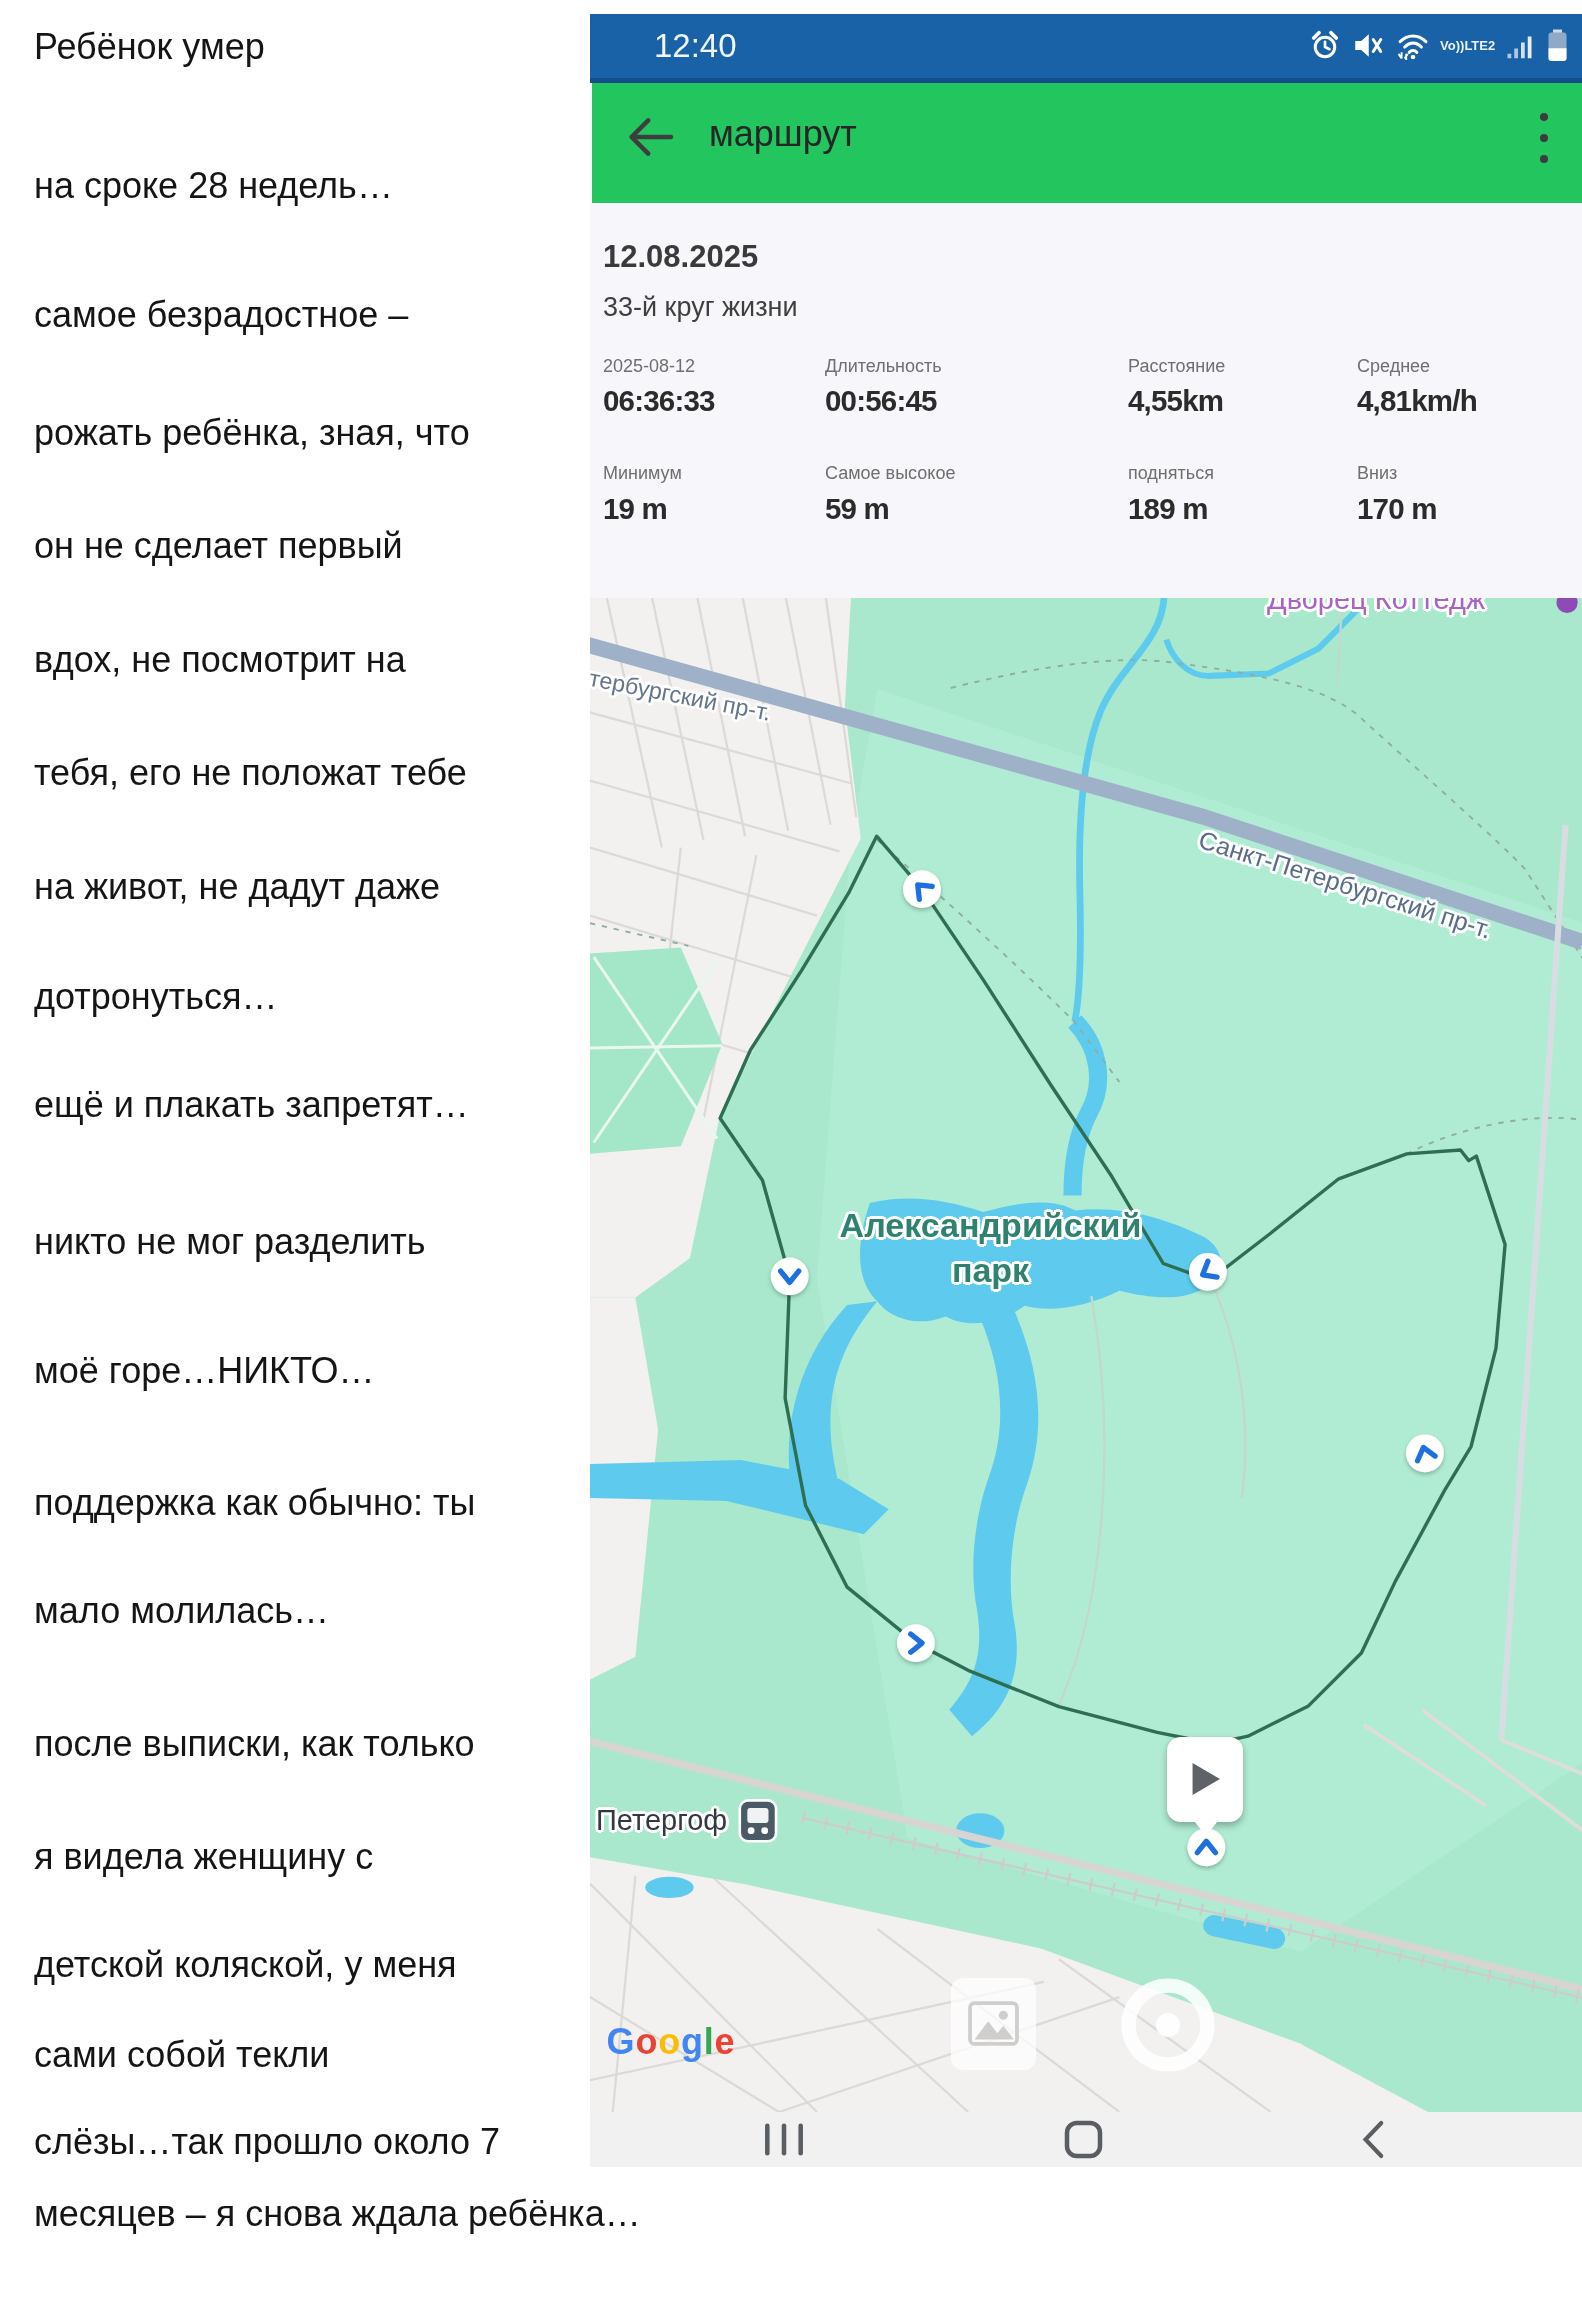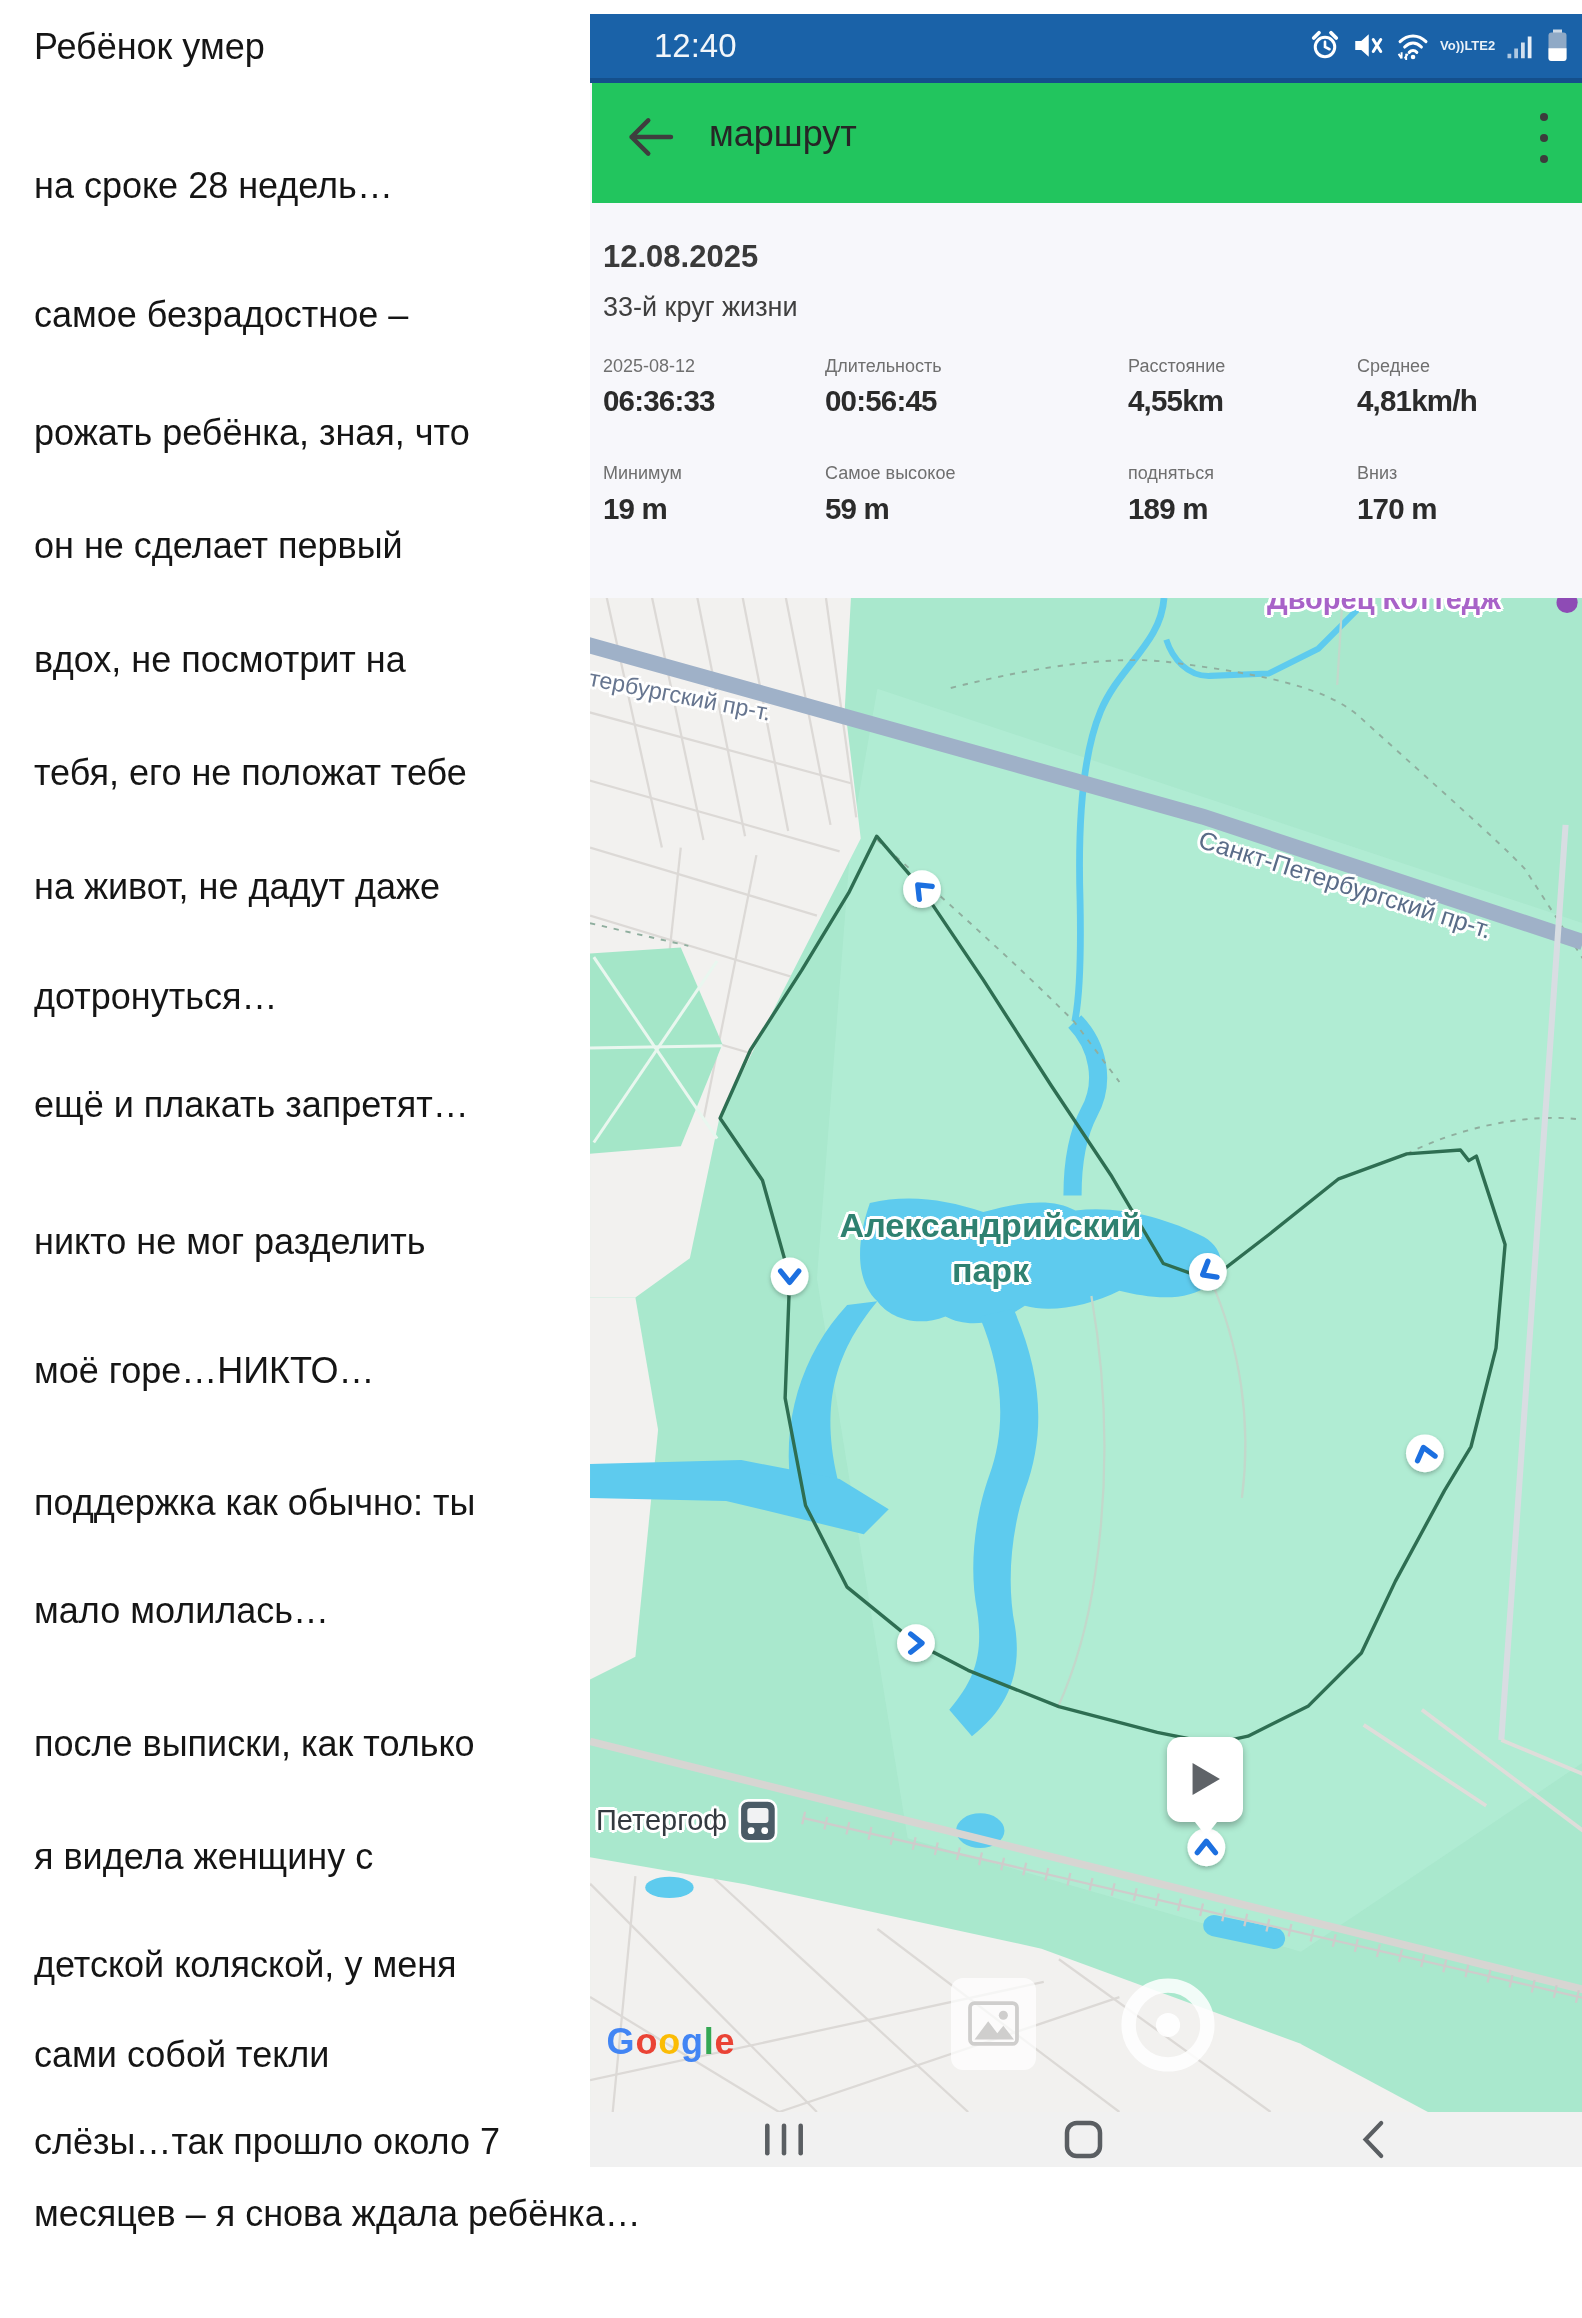--- a/index.html
+++ b/index.html
@@ -37,21 +37,21 @@
   .stat-value{position:absolute;font-size:29.5px;font-weight:bold;color:#2b2b2b;white-space:nowrap;letter-spacing:-0.8px;}
 
   
   #map{position:absolute;left:0;top:584px;width:993px;height:1514px;background:#a9e8cd;overflow:hidden;}
   .halo{text-shadow:-2.3px -2.3px 0 #fff,2.3px -2.3px 0 #fff,-2.3px 2.3px 0 #fff,2.3px 2.3px 0 #fff,
         0 3px 0 #fff,0 -3px 0 #fff,3px 0 0 #fff,-3px 0 0 #fff;}
   #road-label-partial{position:absolute;left:1.5px;top:67px;font-size:23.4px;font-weight:500;color:#66758f;
         transform:rotate(11deg);transform-origin:left top;white-space:nowrap;}
   #road-label-main{position:absolute;left:614px;top:227px;font-size:25px;font-weight:500;color:#5a6c88;
         transform:rotate(17.5deg);transform-origin:left top;white-space:nowrap;}
-  #poi-top-label{position:absolute;left:677px;top:-15px;font-size:29px;font-weight:700;color:#a863c8;
+  #poi-top-label{position:absolute;left:677px;top:-15px;font-size:29px;font-weight:400;color:#a863c8;
         white-space:nowrap;}
   #park-label{position:absolute;left:136px;top:605px;width:529px;text-align:center;
         font-size:34px;font-weight:600;color:#2f8170;line-height:45px;}
   #town-label{position:absolute;left:6px;top:1206px;font-size:29px;font-weight:500;color:#33393f;white-space:nowrap;}
   #google-logo{position:absolute;left:16.6px;top:1423px;font-size:36px;font-weight:bold;letter-spacing:0.8px;}
 
   
   #img-btn{position:absolute;left:361px;top:1380px;width:85px;height:92px;border-radius:12px;
         background:rgba(255,255,255,.72);display:flex;align-items:center;justify-content:center;}
   #rec-btn{position:absolute;left:525px;top:1374px;width:106px;height:106px;}

